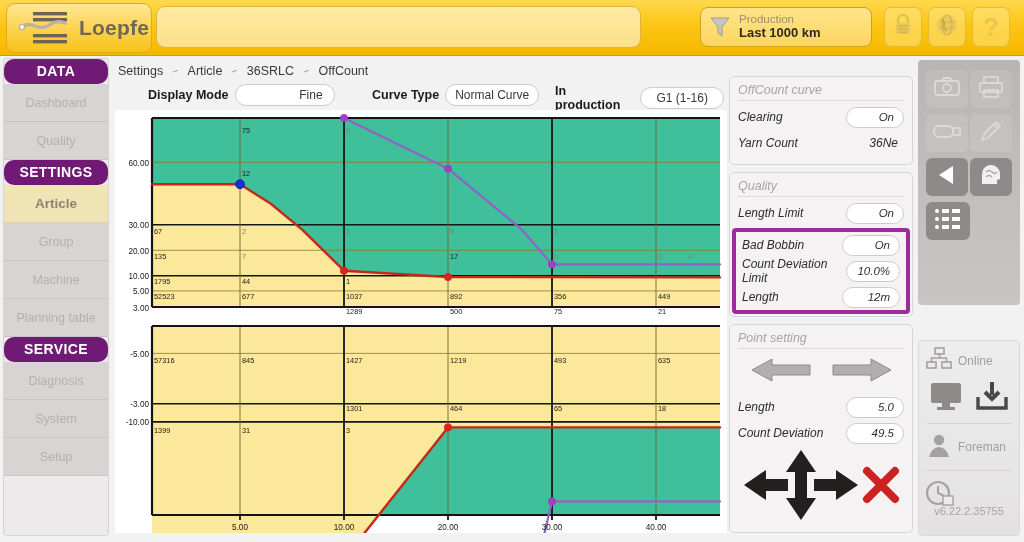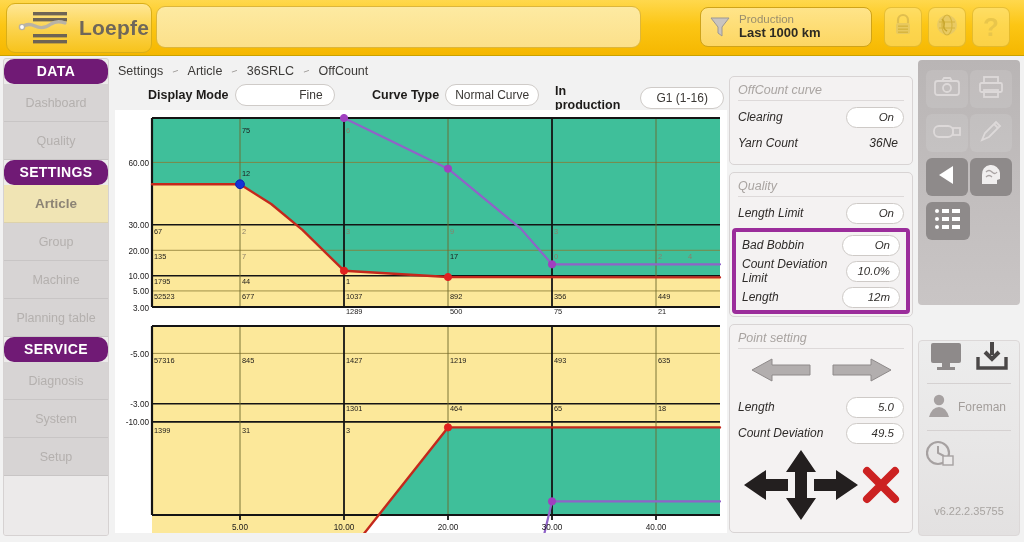--- a/index.html
+++ b/index.html
@@ -527,20 +527,31 @@
         <rect x="19" y="10" width="8" height="4" fill="#ffffff"></rect>
         <circle cx="4" cy="20" r="2" fill="#ffffff"></circle>
         <rect x="9" y="18" width="7" height="4" fill="#ffffff"></rect>
         <rect x="19" y="18" width="8" height="4" fill="#ffffff"></rect>
       </svg>
     </span>
   </div>
 </div>
 
 <div class="statusbar">
+  <div class="st-row">
+    <span>
+      <svg width="26" height="24" viewBox="0 0 26 24">
+        <rect x="9" y="1" width="9" height="6" fill="none" stroke="#a6a1a1" stroke-width="1.6"></rect>
+        <rect x="1" y="15" width="9" height="6" fill="none" stroke="#a6a1a1" stroke-width="1.6"></rect>
+        <rect x="16" y="15" width="9" height="6" fill="none" stroke="#a6a1a1" stroke-width="1.6"></rect>
+        <path d="M13.5 7 L13.5 11 M5.5 15 L5.5 11 L20.5 11 L20.5 15" stroke="#a6a1a1" stroke-width="1.6" fill="none"></path>
+      </svg>
+    </span>
+    <span class="st-text">Online</span>
+  </div>
   <div class="st-row" style="justify-content:space-around;padding-top:0">
     <span>
       <svg width="34" height="30" viewBox="0 0 34 30">
         <rect x="2" y="2" width="30" height="20" rx="2" fill="#8e8a8a"></rect>
         <rect x="13" y="22" width="8" height="4" fill="#8e8a8a"></rect>
         <rect x="8" y="26" width="18" height="3" fill="#8e8a8a"></rect>
       </svg>
     </span>
     <span>
       <svg width="34" height="30" viewBox="0 0 34 30">

